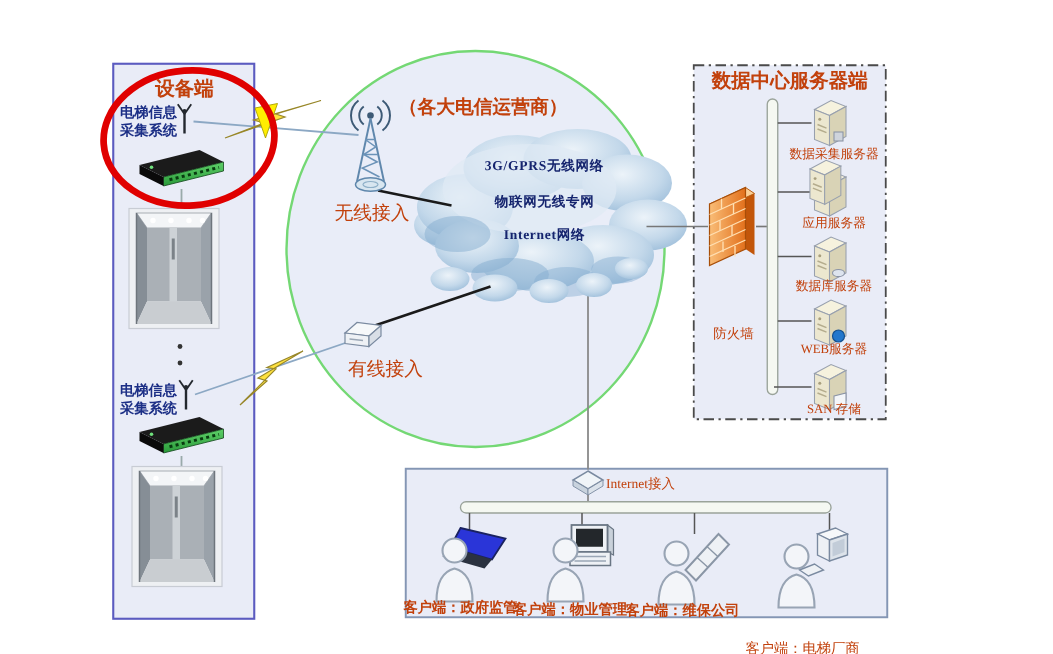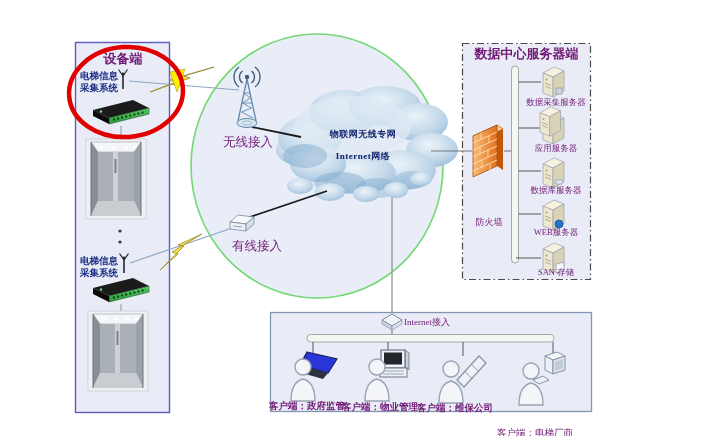--- a/index.html
+++ b/index.html
@@ -1,19 +1,19 @@
 <!DOCTYPE html>
 <html><head>
 <meta charset="utf-8">
 <style>
   html,body{margin:0;padding:0;background:#fff;}
   .stage{position:relative;width:702px;height:436px;background:#fff;overflow:hidden;
          font-family:"Liberation Serif","DejaVu Serif",serif;}
   .stage svg.scene{position:absolute;left:0;top:0;}
-  .lbl{position:absolute;color:#701a75;white-space:nowrap;line-height:1.15;}
+  .lbl{position:absolute;color:#c2410c;white-space:nowrap;line-height:1.15;}
   .ctr{text-align:center;}
   .b{font-weight:bold;}
   .navy{color:#1c2f86;font-weight:600;}
   .cloudtxt{color:#15246e;font-weight:bold;font-size:9px;letter-spacing:.5px;}
   .t13{font-size:13px;} .t12{font-size:12.5px;} .t14{font-size:14px;}
   .t9{font-size:9px;} .t85{font-size:8.5px;} .t95{font-size:9.5px;}
 </style>
 </head>
 <body>
 
@@ -245,22 +245,24 @@
 
   <ellipse cx="126" cy="92" rx="57" ry="45" fill="none" stroke="#e00000" stroke-width="4.5" transform="rotate(-4 126 92)"></ellipse>
 </svg>
 
 <div class="lbl ctr b t13" style="left:76px;top:52px;width:94px;">设备端</div>
 <div class="lbl navy t9" style="left:80px;top:71px;font-size:9.5px;">电梯信息</div>
 <div class="lbl navy t9" style="left:80px;top:83px;font-size:9.5px;">采集系统</div>
 <div class="lbl navy t9" style="left:80px;top:256px;font-size:9.5px;">电梯信息</div>
 <div class="lbl navy t9" style="left:80px;top:268px;font-size:9.5px;">采集系统</div>
 
+<div class="lbl ctr b t12" style="left:237px;top:64px;width:170px;">（各大电信运营商）</div>
 <div class="lbl ctr t12" style="left:219px;top:135px;width:58px;">无线接入</div>
 <div class="lbl ctr t12" style="left:224px;top:239px;width:58px;text-align:right;">有线接入</div>
+<div class="lbl ctr cloudtxt" style="left:302px;top:105px;width:122px;">3G/GPRS无线网络</div>
 <div class="lbl ctr cloudtxt" style="left:302px;top:129px;width:122px;">物联网无线专网</div>
 <div class="lbl ctr cloudtxt" style="left:302px;top:151px;width:122px;">Internet网络</div>
 
 <div class="lbl ctr b t13" style="left:466px;top:47px;width:121px;">数据中心服务器端</div>
 <div class="lbl ctr t9" style="left:468px;top:177px;width:42px;margin-top:40px;">防火墙</div>
 <div class="lbl ctr t85" style="left:514px;top:98px;width:84px;">数据采集服务器</div>
 <div class="lbl ctr t85" style="left:514px;top:144px;width:84px;">应用服务器</div>
 <div class="lbl ctr t85" style="left:514px;top:186px;width:84px;">数据库服务器</div>
 <div class="lbl ctr t85" style="left:514px;top:228px;width:84px;">WEB服务器</div>
 <div class="lbl ctr t85" style="left:514px;top:268px;width:84px;">SAN 存储</div>

